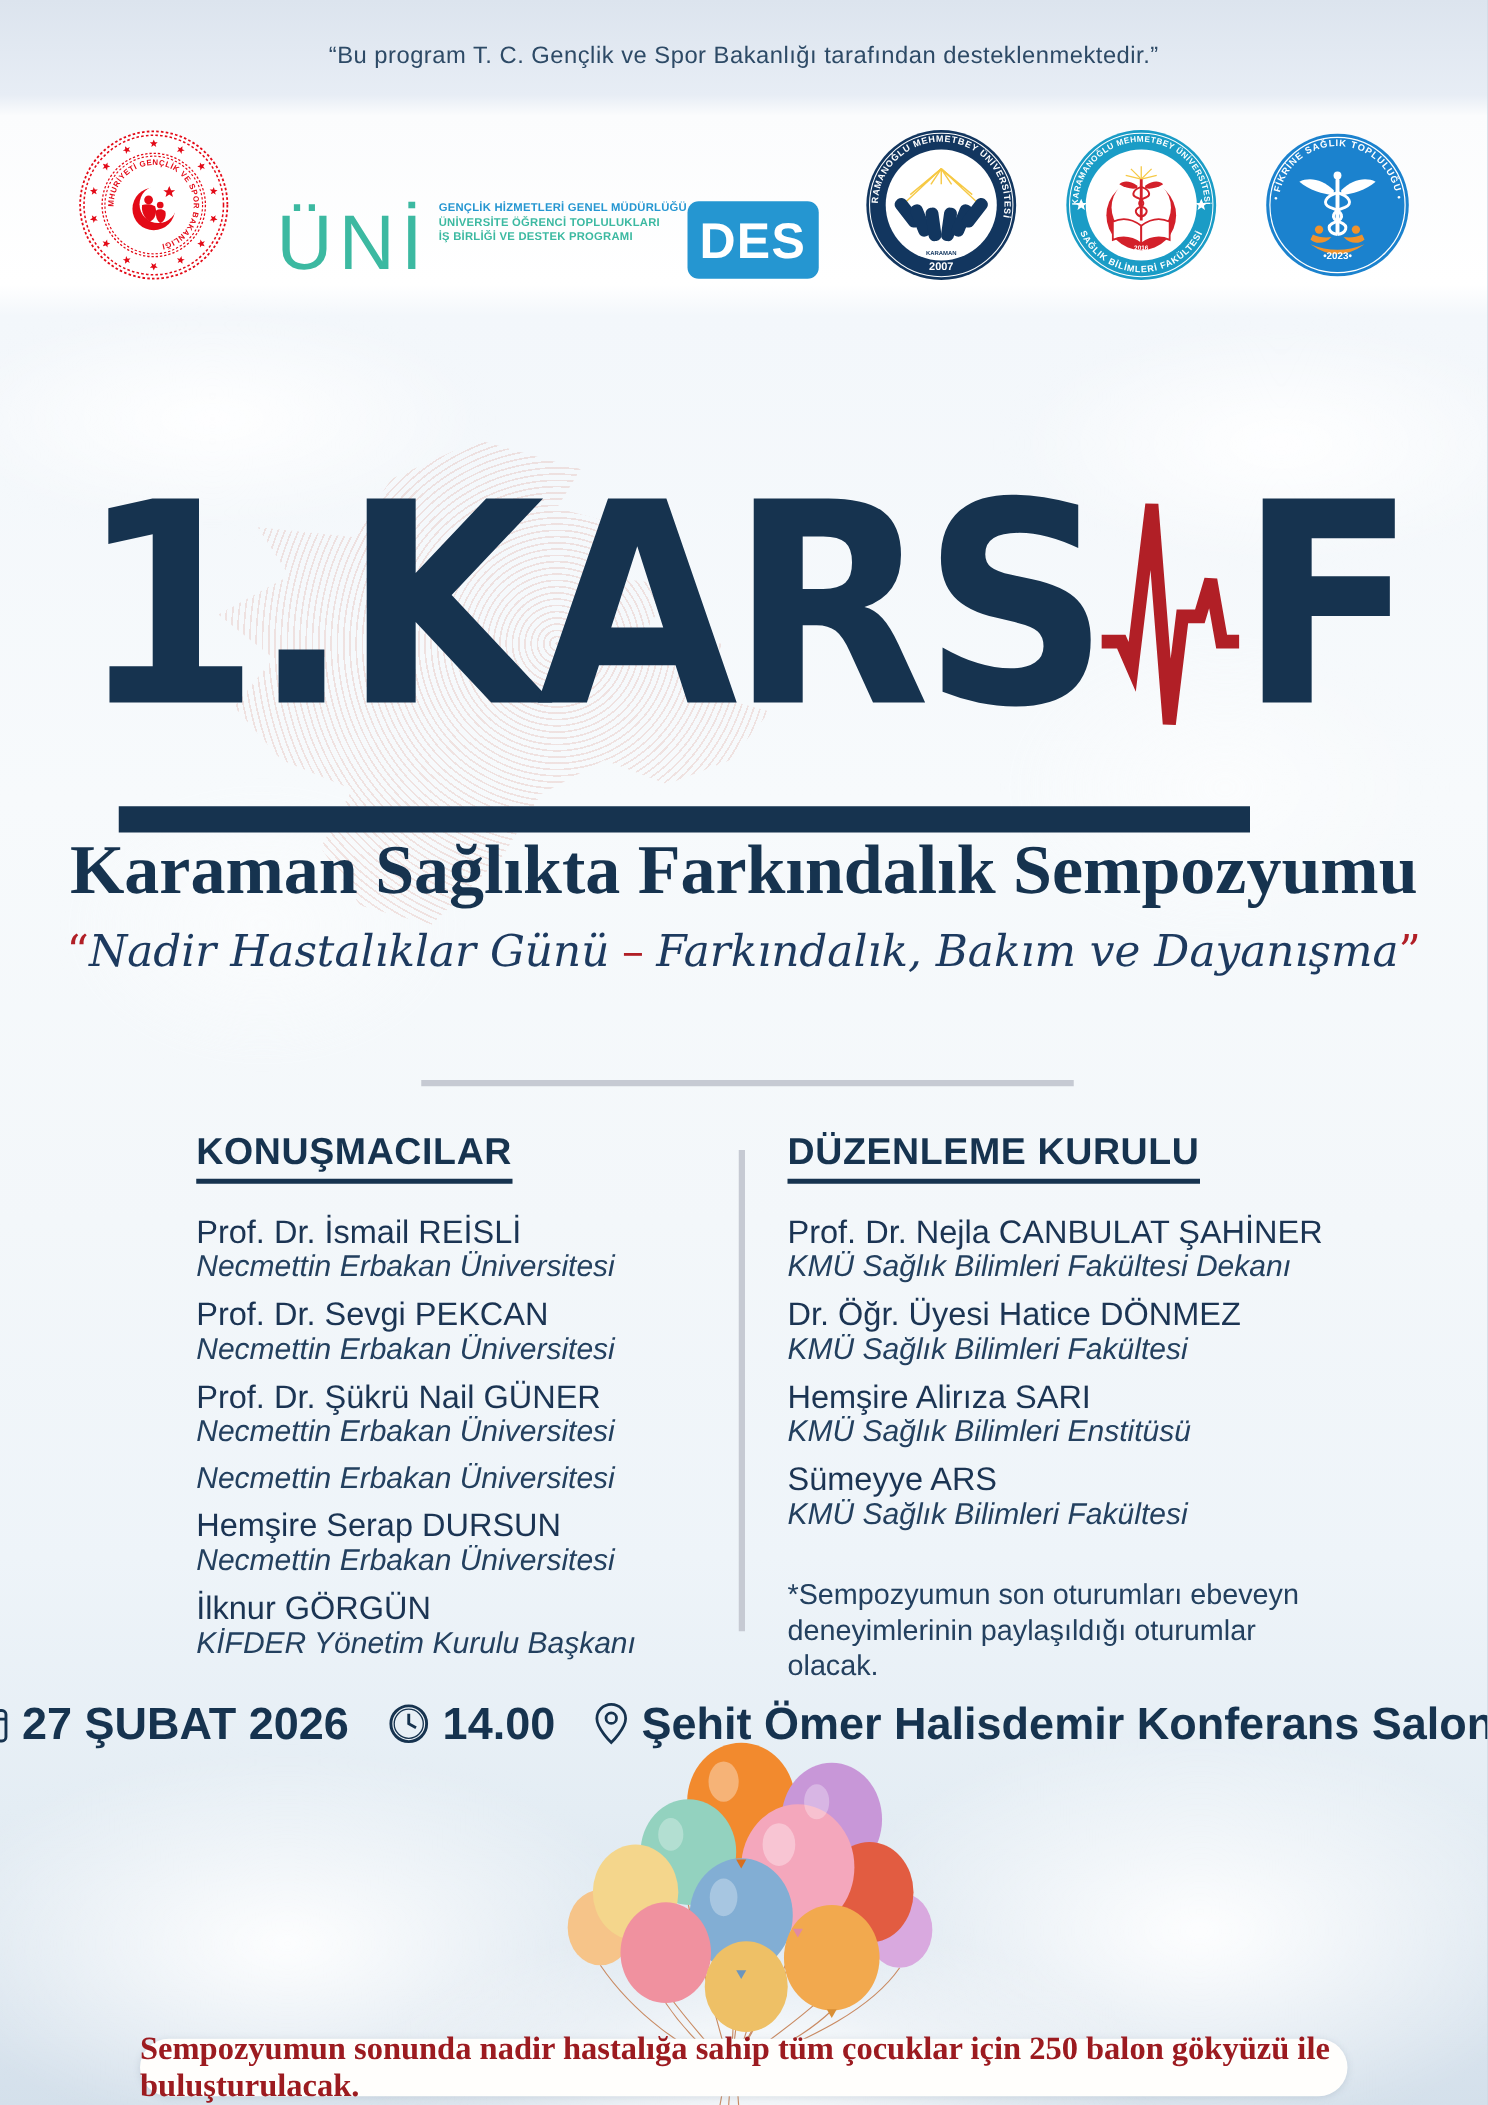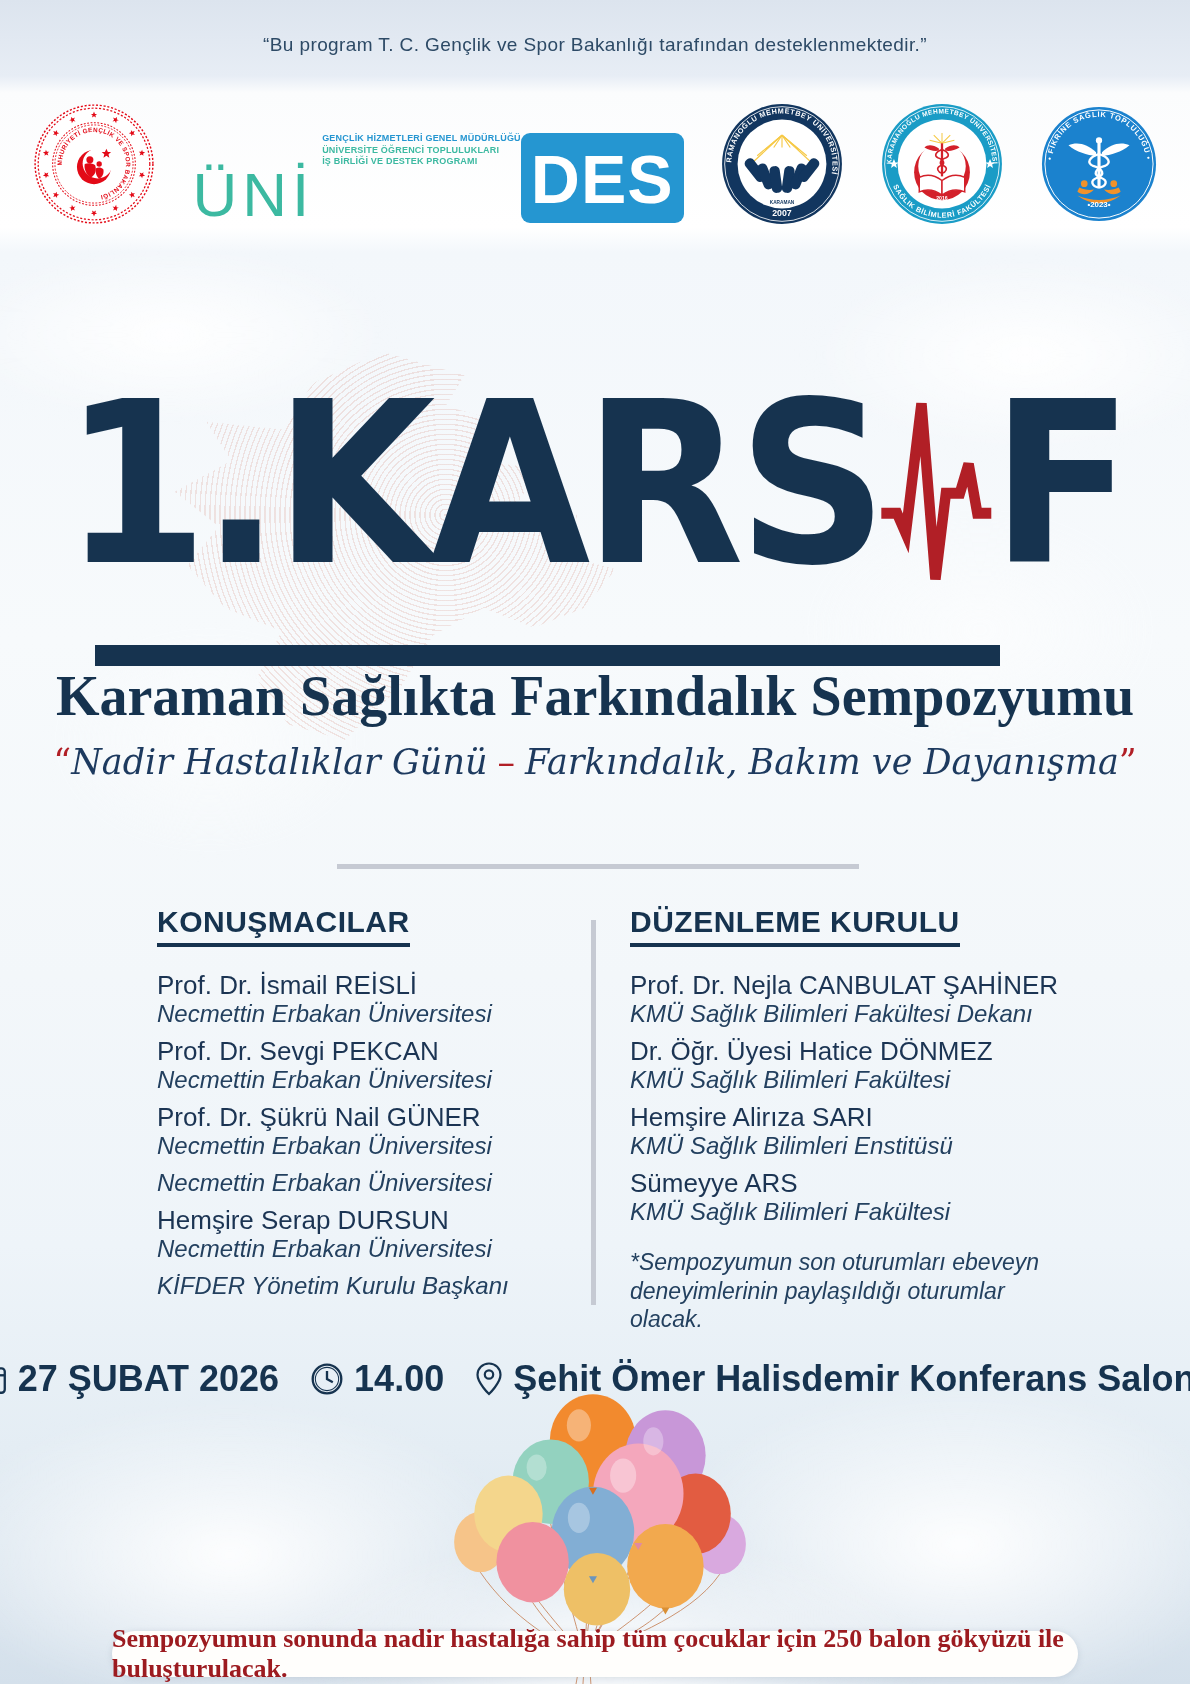--- a/index.html
+++ b/index.html
@@ -30,21 +30,21 @@
   .logos-row { position:absolute; top:90px; left:0; width:100%; height:148px;
     display:flex; justify-content:center; align-items:center; gap:36px; }
   .logo-badge { flex:0 0 auto; }
 
   
   .unides { display:flex; align-items:flex-end; gap:8px; height:118px; }
   .unides .uni { font-size:62px; line-height:.88; font-weight:400; color:#3cb9a1; letter-spacing:5px; }
   .unides .des-col { display:flex; flex-direction:row; align-items:flex-start; }
   .unides .lines { font-size:9px; font-weight:bold; line-height:1.3; text-align:left; margin-bottom:3px; letter-spacing:.2px; }
   .unides .l1 { color:#2596d1; } .unides .l2, .unides .l3 { color:#3cb9a1; }
-  .unides .des { background:#2596d1; color:#fff; font-weight:bold; font-size:68px; line-height:1;
+  .unides .des { background:#2596d1; color:#fff; font-weight:bold; font-size:40px; line-height:1;
     padding:12px 10px 10px; border-radius:9px; letter-spacing:1px; }
 
   
   .map-watermark { position:absolute; left:118px; top:352px; width:630px; height:388px; opacity:.5;
     background:repeating-radial-gradient(circle at 52% 42%,
       rgba(198,92,70,.30) 0px, rgba(198,92,70,.30) 1.3px, transparent 1.3px, transparent 5px);
     clip-path:polygon(42% 0%,55% 6%,52% 14%,61% 18%,57% 28%,67% 30%,63% 40%,73% 42%,70% 52%,79% 56%,74% 66%,66% 71%,58% 66%,50% 73%,45% 86%,36% 100%,27% 96%,22% 84%,26% 72%,17% 66%,11% 55%,16% 45%,9% 36%,18% 28%,14% 18%,26% 20%,31% 8%); }
 
   .main-title { position:absolute; top:366px; left:0; width:100%;
     display:flex; justify-content:center; align-items:center;
@@ -66,21 +66,21 @@
   .divider-v { position:absolute; top:920px; left:591px; width:5px; height:385px; background:#c6cad3; }
 
   .col { position:absolute; top:905px; color:#1d3557; }
   .col-left  { left:157px; width:410px; }
   .col-right { left:630px; width:440px; }
   .col h3 { display:inline-block; font-size:30px; font-weight:bold; letter-spacing:.5px; color:#16334f;
     border-bottom:4px solid #16334f; padding-bottom:4px; margin-bottom:24px; }
   .entry { margin-bottom:9px; }
   .entry .name  { font-size:26px; font-weight:normal; line-height:1.12; color:#1b3453; white-space:nowrap; }
   .entry .affil { font-size:24px; font-style:italic; line-height:1.16; color:#23405f; white-space:nowrap; }
-  .col .note { margin-top:22px; width:425px; font-size:23px; font-style:italic; line-height:1.25; color:#23405f; }
+  .col .note { margin-top:35px; width:425px; font-size:23px; line-height:1.25; color:#23405f; }
 
   .event-row { position:absolute; top:1358px; left:0; width:100%;
     display:flex; justify-content:center; align-items:flex-start; gap:30px;
     font-size:36px; font-weight:bold; color:#16334f; }
   .event-item { display:flex; align-items:center; gap:9px; white-space:nowrap; }
   .event-item svg { display:block; }
 
   .balloons { position:absolute; left:432px; top:1393px; width:332px; height:292px; }
 
   .footer-pill { position:absolute; left:112px; top:1631px; width:966px; height:46px;
@@ -299,20 +299,21 @@
       <div class="affil">Necmettin Erbakan Üniversitesi</div>
     </div>
     <div class="entry">
       <div class="affil">Necmettin Erbakan Üniversitesi</div>
     </div>
     <div class="entry">
       <div class="name">Hemşire Serap DURSUN</div>
       <div class="affil">Necmettin Erbakan Üniversitesi</div>
     </div>
     <div class="entry">
+      <div class="name">İlknur GÖRGÜN</div>
       <div class="affil">KİFDER Yönetim Kurulu Başkanı</div>
     </div>
   </section>
 
   <section class="col col-right">
     <h3>DÜZENLEME KURULU</h3>
     <div class="entry">
       <div class="name">Prof. Dr. Nejla CANBULAT ŞAHİNER</div>
       <div class="affil">KMÜ Sağlık Bilimleri Fakültesi Dekanı</div>
     </div>

